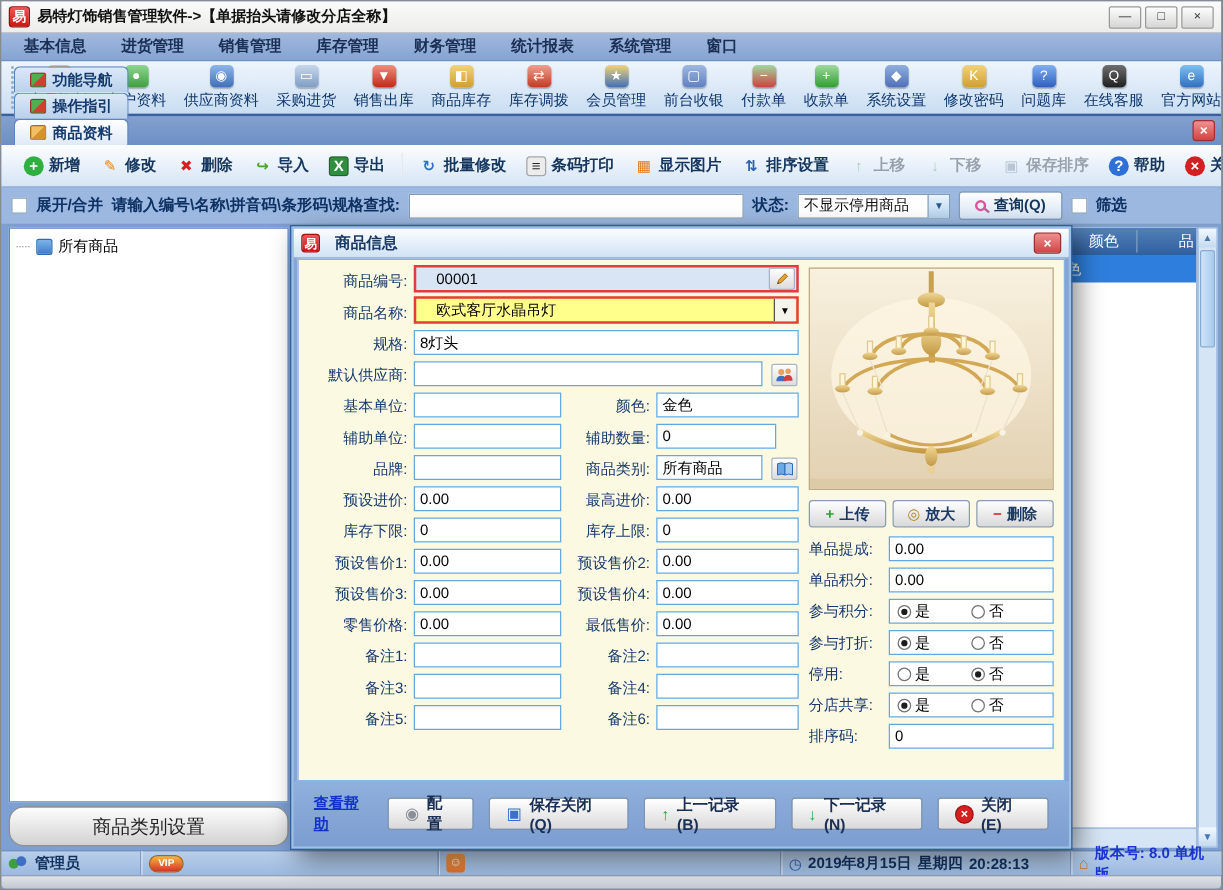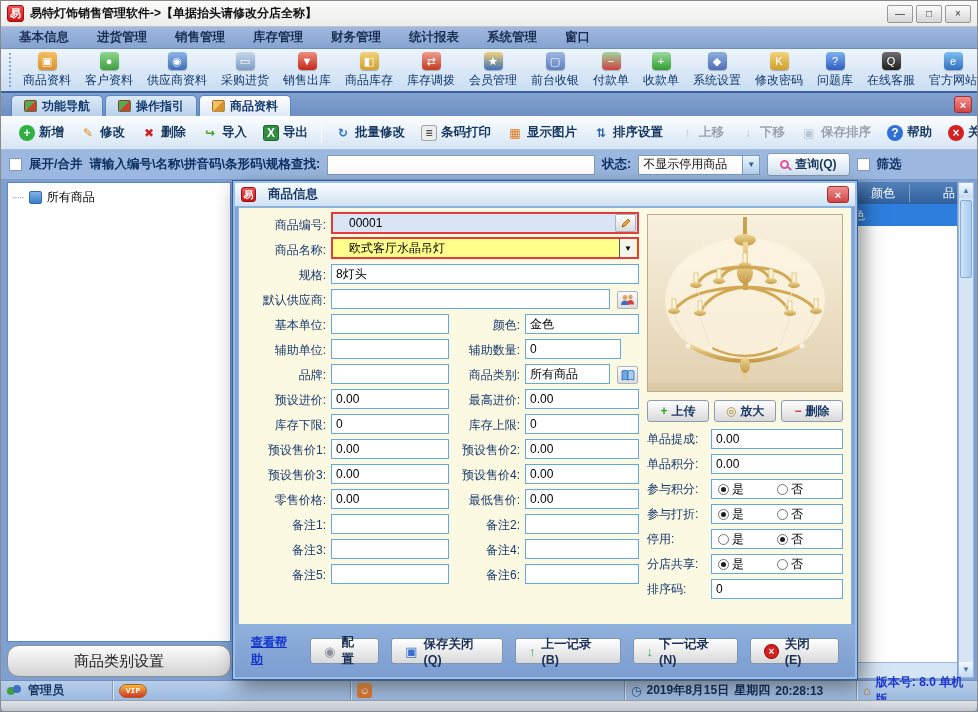--- a/index.html
+++ b/index.html
@@ -152,21 +152,21 @@
     border-radius:3px; font-weight:bold; color:#1a2f55; display:flex; align-items:center; gap:6px; font-size:12.5px; }
   .fico { font-weight:bold; font-size:13px; }
   .fico.redcircle { width:15px; height:15px; border-radius:50%; background:#d42020; border:1px solid #a01010;
     color:#fff; font-size:10px; display:flex; align-items:center; justify-content:center; }
   
   .statusbar { position:absolute; left:0; bottom:11px; right:0; height:20px;
     background:linear-gradient(#b9cfe9,#9bb9e0); border-top:1px solid #7490bc; display:flex; }
   .seg { height:100%; display:flex; align-items:center; gap:5px; padding:0 6px;
     border-right:1px solid #7f9cc4; box-shadow:1px 0 0 rgba(255,255,255,.6); color:#12335f; font-weight:bold; }
   .seg.user { width:112px; }
-  .seg.vip { width:238px;font-family:Liberation Mono, monospace; }
+  .seg.vip { width:238px; }
   .seg.person { width:274px; }
   .seg.datetime { width:232px; margin-left:auto; }
   .seg.version { flex:1; border-right:none; color:#1a35d0; }
   .ppl { position:relative; width:16px; height:13px; flex:none; }
   .ppl i { position:absolute; width:8px; height:8px; border-radius:50%; }
   .ppl i:nth-child(1){ left:0; top:3px; background:#3f9f3f; }
   .ppl i:nth-child(2){ left:6px; top:1px; background:#3f6fc0; }
   .vip-badge { width:28px; height:14px; background:linear-gradient(#f6b73c,#d2352a); border:1px solid #a8651a;
     border-radius:7px; color:#fff; font-size:8px; font-weight:bold; display:flex; align-items:center; justify-content:center; }
   .smiley { width:15px; height:15px; background:linear-gradient(#f6a04c,#e0702a); border-radius:3px;
@@ -266,21 +266,21 @@
           <span class="tb-label">在线客服</span>
         </div>
         <div class="tb-item">
           <span class="tb-icon" style="background: linear-gradient(rgb(127, 192, 239), rgb(47, 111, 192));">e</span>
           <span class="tb-label">官方网站</span>
         </div>
       </div>
   </div>
 
   <div class="tabstrip">
-    <div id="tab-items" style="display:flex;align-items:flex-end;">
+    <div id="tab-items" style="display:flex;align-items:flex-end;flex-direction:column;">
         <div class="tab">
           <span class="tab-ico" style="background: linear-gradient(135deg, rgb(79, 174, 79) 0px, rgb(79, 174, 79) 50%, rgb(208, 64, 48) 50%, rgb(208, 64, 48) 100%);"></span>
           <span>功能导航</span>
         </div>
         <div class="tab">
           <span class="tab-ico" style="background: linear-gradient(135deg, rgb(79, 174, 79) 0px, rgb(79, 174, 79) 50%, rgb(208, 64, 48) 50%, rgb(208, 64, 48) 100%);"></span>
           <span>操作指引</span>
         </div>
         <div class="tab active">
           <span class="tab-ico" style="background: linear-gradient(135deg, rgb(242, 192, 99) 0px, rgb(242, 192, 99) 50%, rgb(216, 145, 44) 50%, rgb(216, 145, 44) 100%);"></span>

